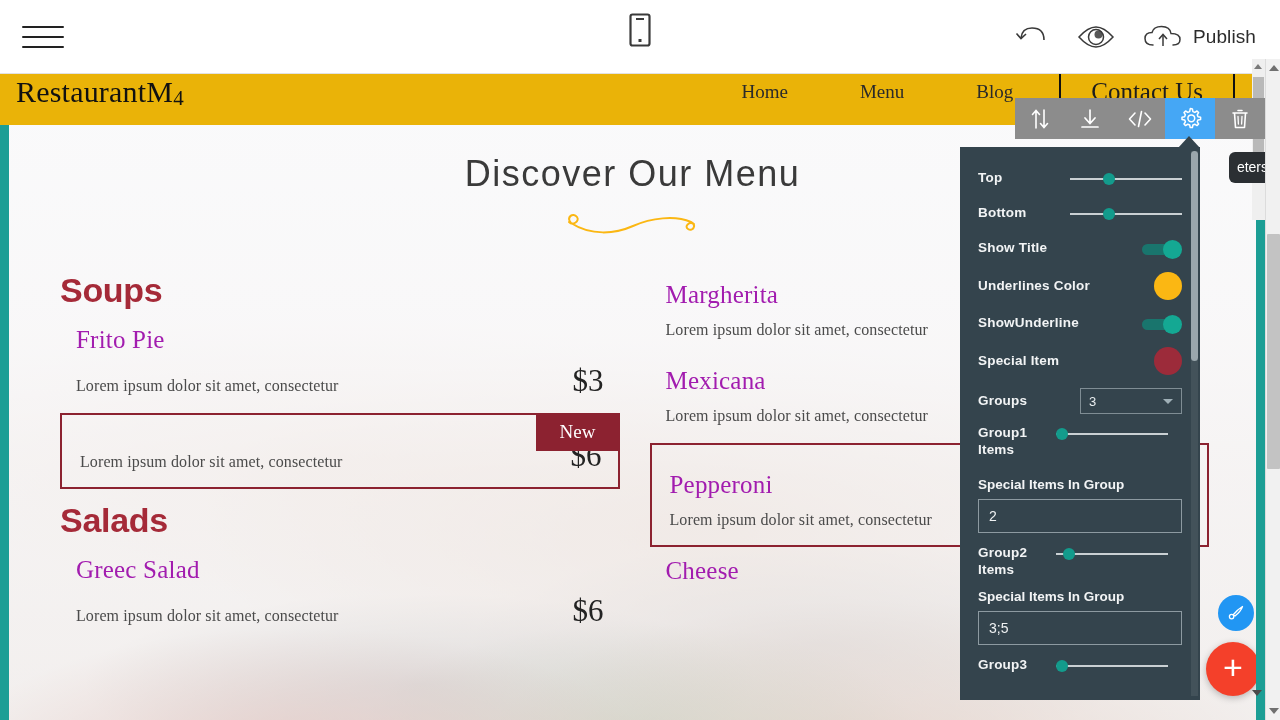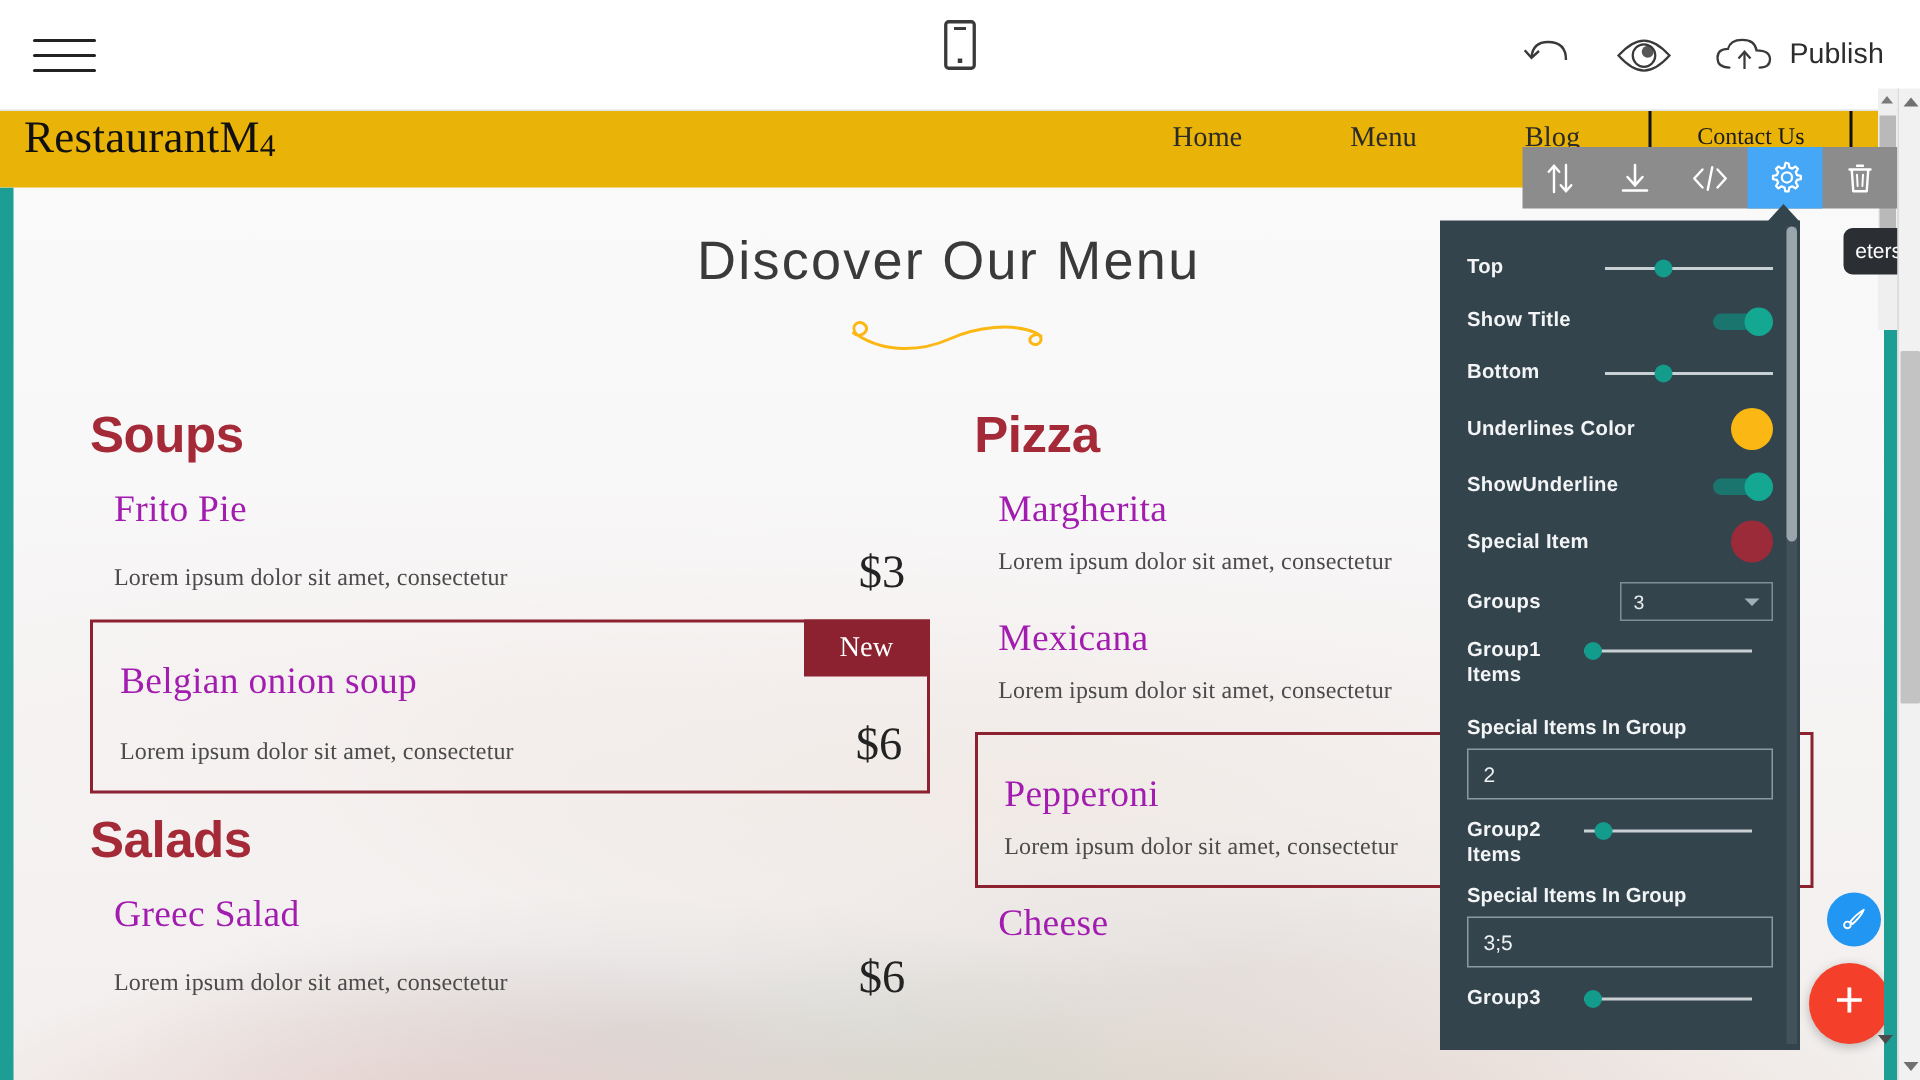--- a/index.html
+++ b/index.html
@@ -50,21 +50,21 @@
   }
   .logo sub{ font-size:21px; vertical-align:baseline; position:relative; top:3px; }
   .nav{
     margin-left:auto; display:flex; align-items:center; gap:0; padding-right:30px;
   }
   .nav a{
     font-family:"Liberation Serif", serif; font-size:19px; color:#2a2a2a;
     text-decoration:none; padding:0 36px; white-space:nowrap;
   }
   .nav .contact-btn{
-    font-family:"Liberation Serif", serif; font-size:16px; color:#1d1d1d;
+    font-family:"Liberation Serif", serif; font-size:25px; color:#1d1d1d;
     border:2px solid #111; padding:13px 30px; margin-left:10px; white-space:nowrap;
     text-decoration:none;
   }
 
   
   .menu-section{
     position:relative; height:600px; overflow:hidden;
     background:#f4f4f5;
   }
   .bg-photo{
@@ -355,21 +355,20 @@
               <div class="item">
                 <div class="item-name">Frito Pie</div>
                 <div class="item-row">
                   <div class="item-desc">Lorem ipsum dolor sit amet, consectetur</div>
                   <div class="item-price">$3</div>
                 </div>
               </div>
 
               <div class="item special">
                 <div class="badge-new">New</div>
-                <div class="item-name">Belgian onion soup</div>
                 <div class="item-row">
                   <div class="item-desc">Lorem ipsum dolor sit amet, consectetur</div>
                   <div class="item-price">$6</div>
                 </div>
               </div>
             </div>
 
             <div class="spacer-sm"></div>
 
             <div>
@@ -379,21 +378,20 @@
                 <div class="item-row">
                   <div class="item-desc">Lorem ipsum dolor sit amet, consectetur</div>
                   <div class="item-price">$6</div>
                 </div>
               </div>
             </div>
           </div>
 
           <div class="col">
             <div>
-              <div class="group-title">Pizza</div>
 
               <div class="item">
                 <div class="item-name">Margherita</div>
                 <div class="item-row">
                   <div class="item-desc">Lorem ipsum dolor sit amet, consectetur</div>
                 </div>
               </div>
 
               <div class="item">
                 <div class="item-name">Mexicana</div>
@@ -474,32 +472,32 @@
 
       <div class="srow">
         <div class="slabel">Top</div>
         <div class="slider">
           <div class="track"></div>
           <div class="knob" style="left:33px"></div>
         </div>
       </div>
 
       <div class="srow">
+        <div class="slabel">Bottom</div>
+        <div class="slider">
+          <div class="track"></div>
+          <div class="knob" style="left:33px"></div>
+        </div>
+      </div>
+
+      <div class="srow">
         <div class="slabel">Show Title</div>
         <div class="toggle">
           <div class="bar"></div>
           <div class="knob"></div>
-        </div>
-      </div>
-
-      <div class="srow">
-        <div class="slabel">Bottom</div>
-        <div class="slider">
-          <div class="track"></div>
-          <div class="knob" style="left:33px"></div>
         </div>
       </div>
 
       <div class="srow" style="min-height:40px">
         <div class="slabel">Underlines Color</div>
         <div class="swatch" style="background:#FBB713"></div>
       </div>
 
       <div class="srow">
         <div class="slabel">ShowUnderline</div>

